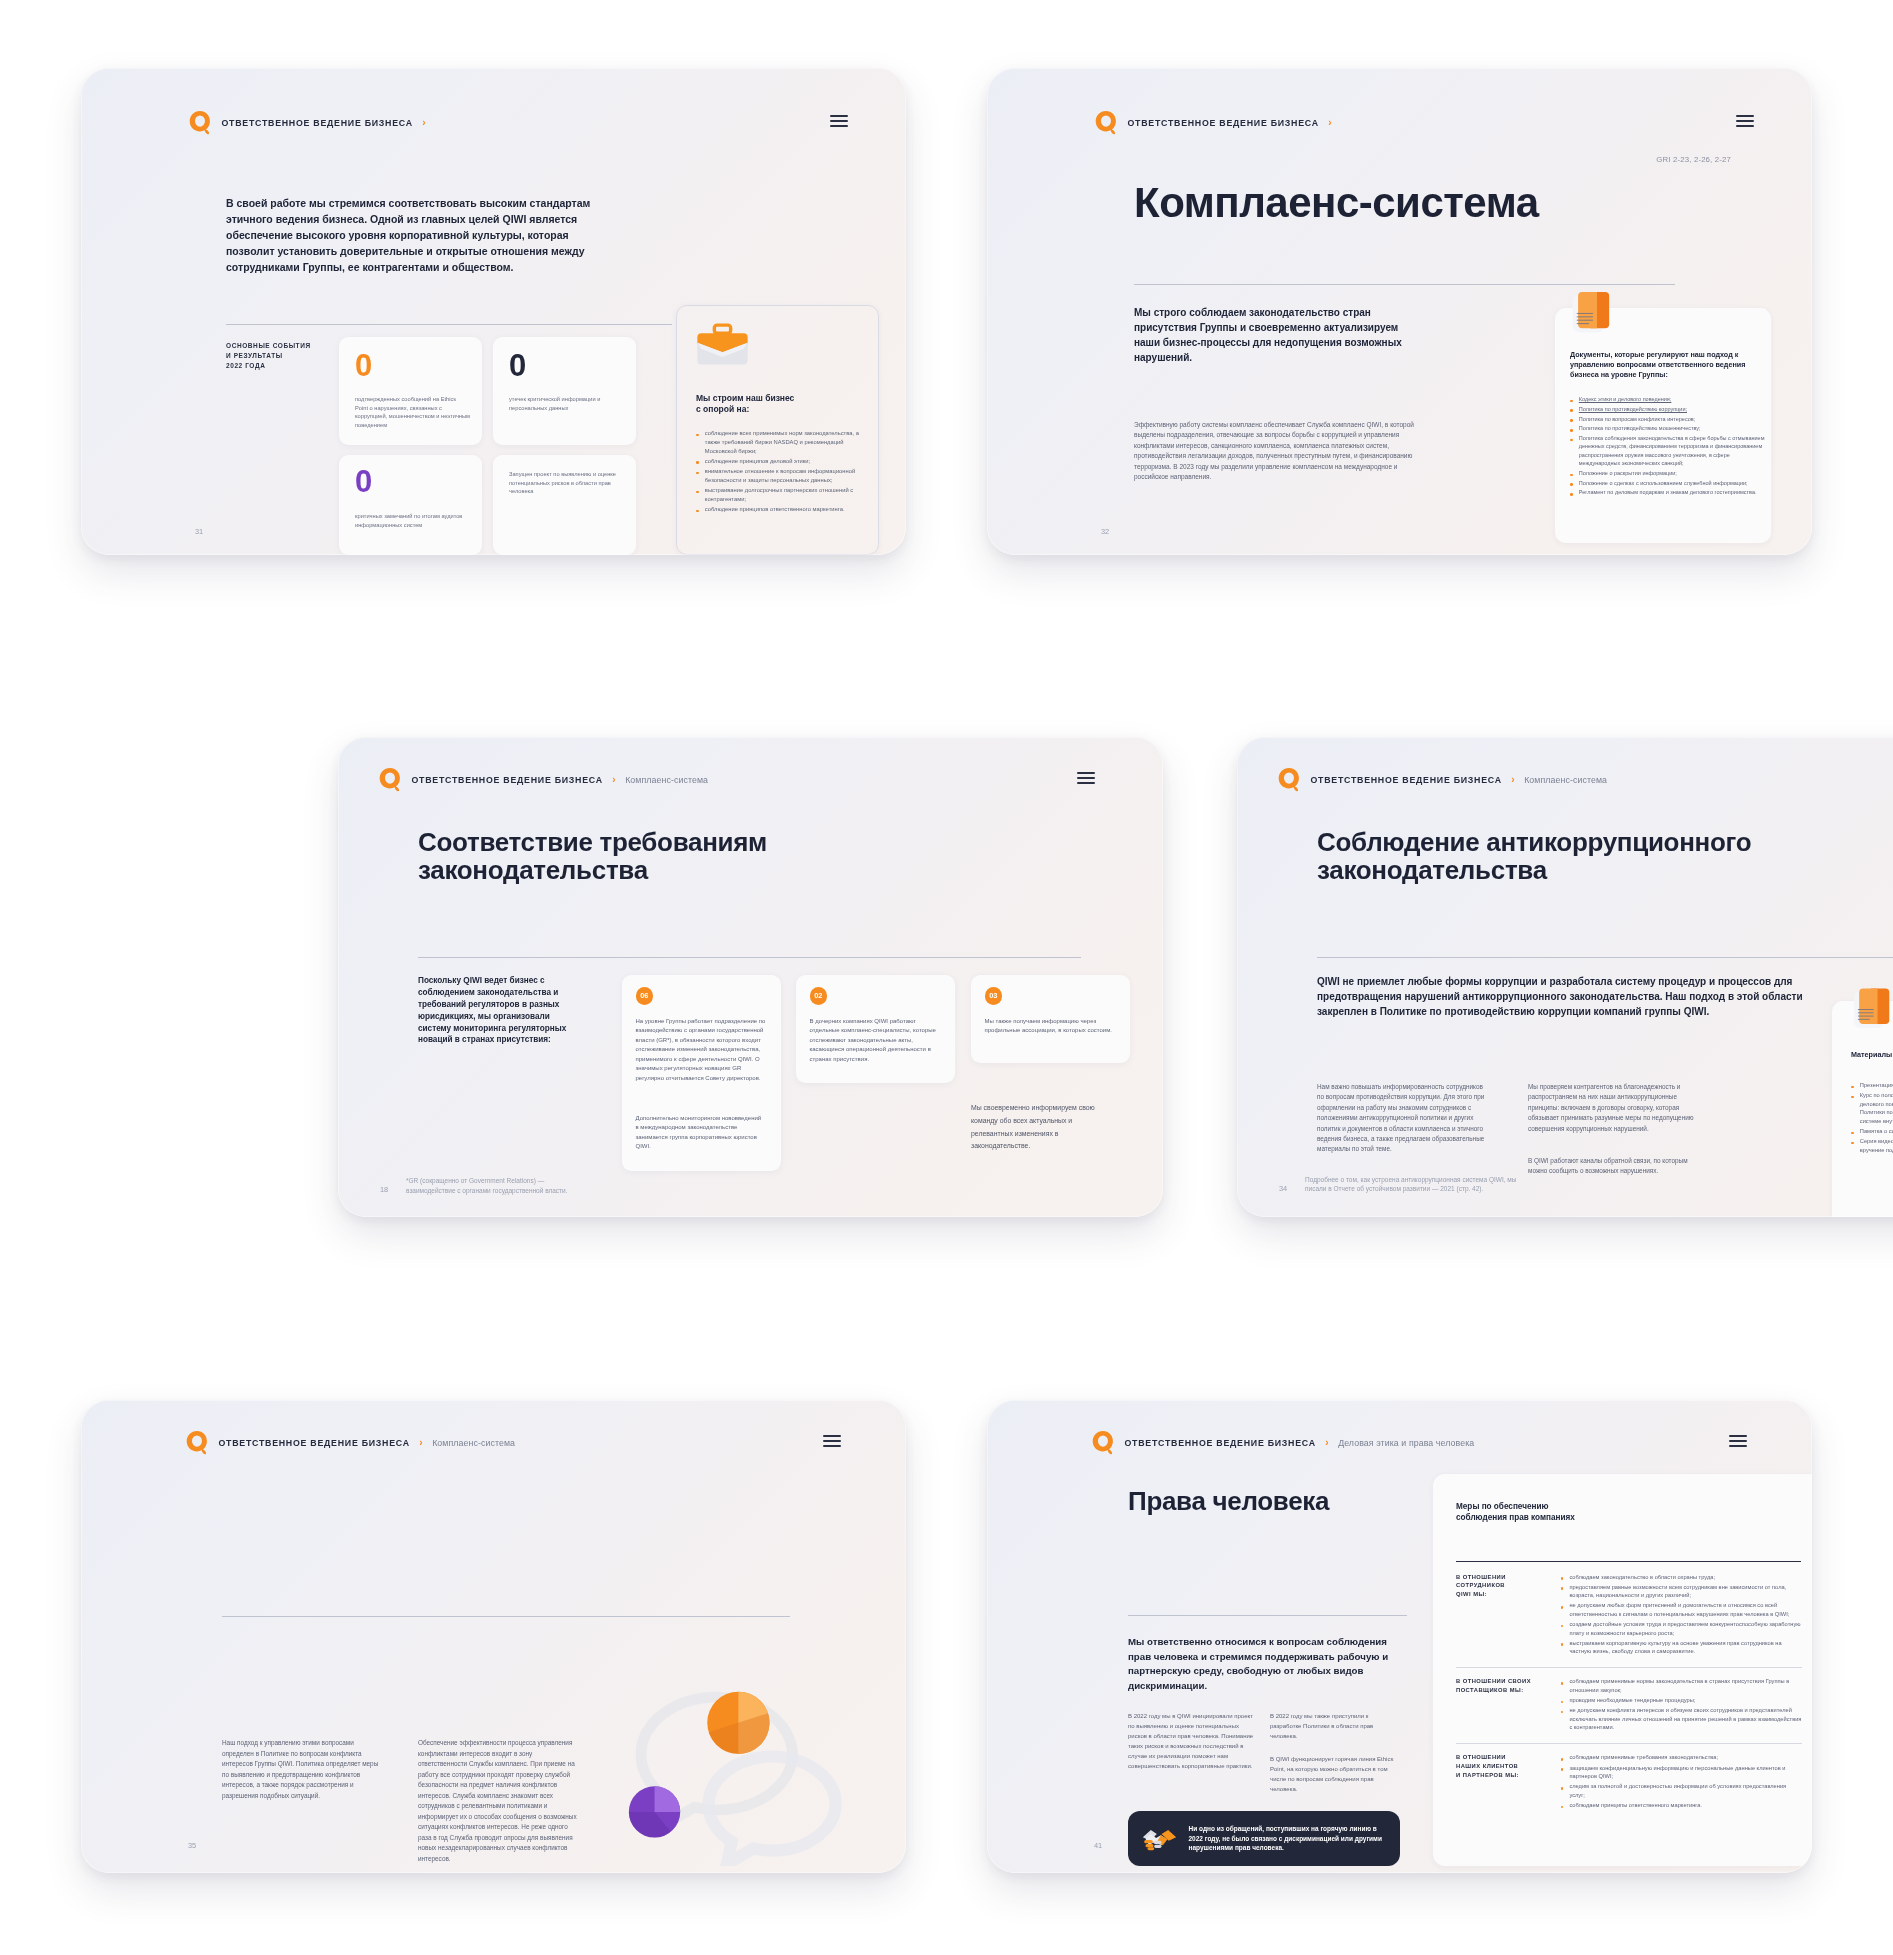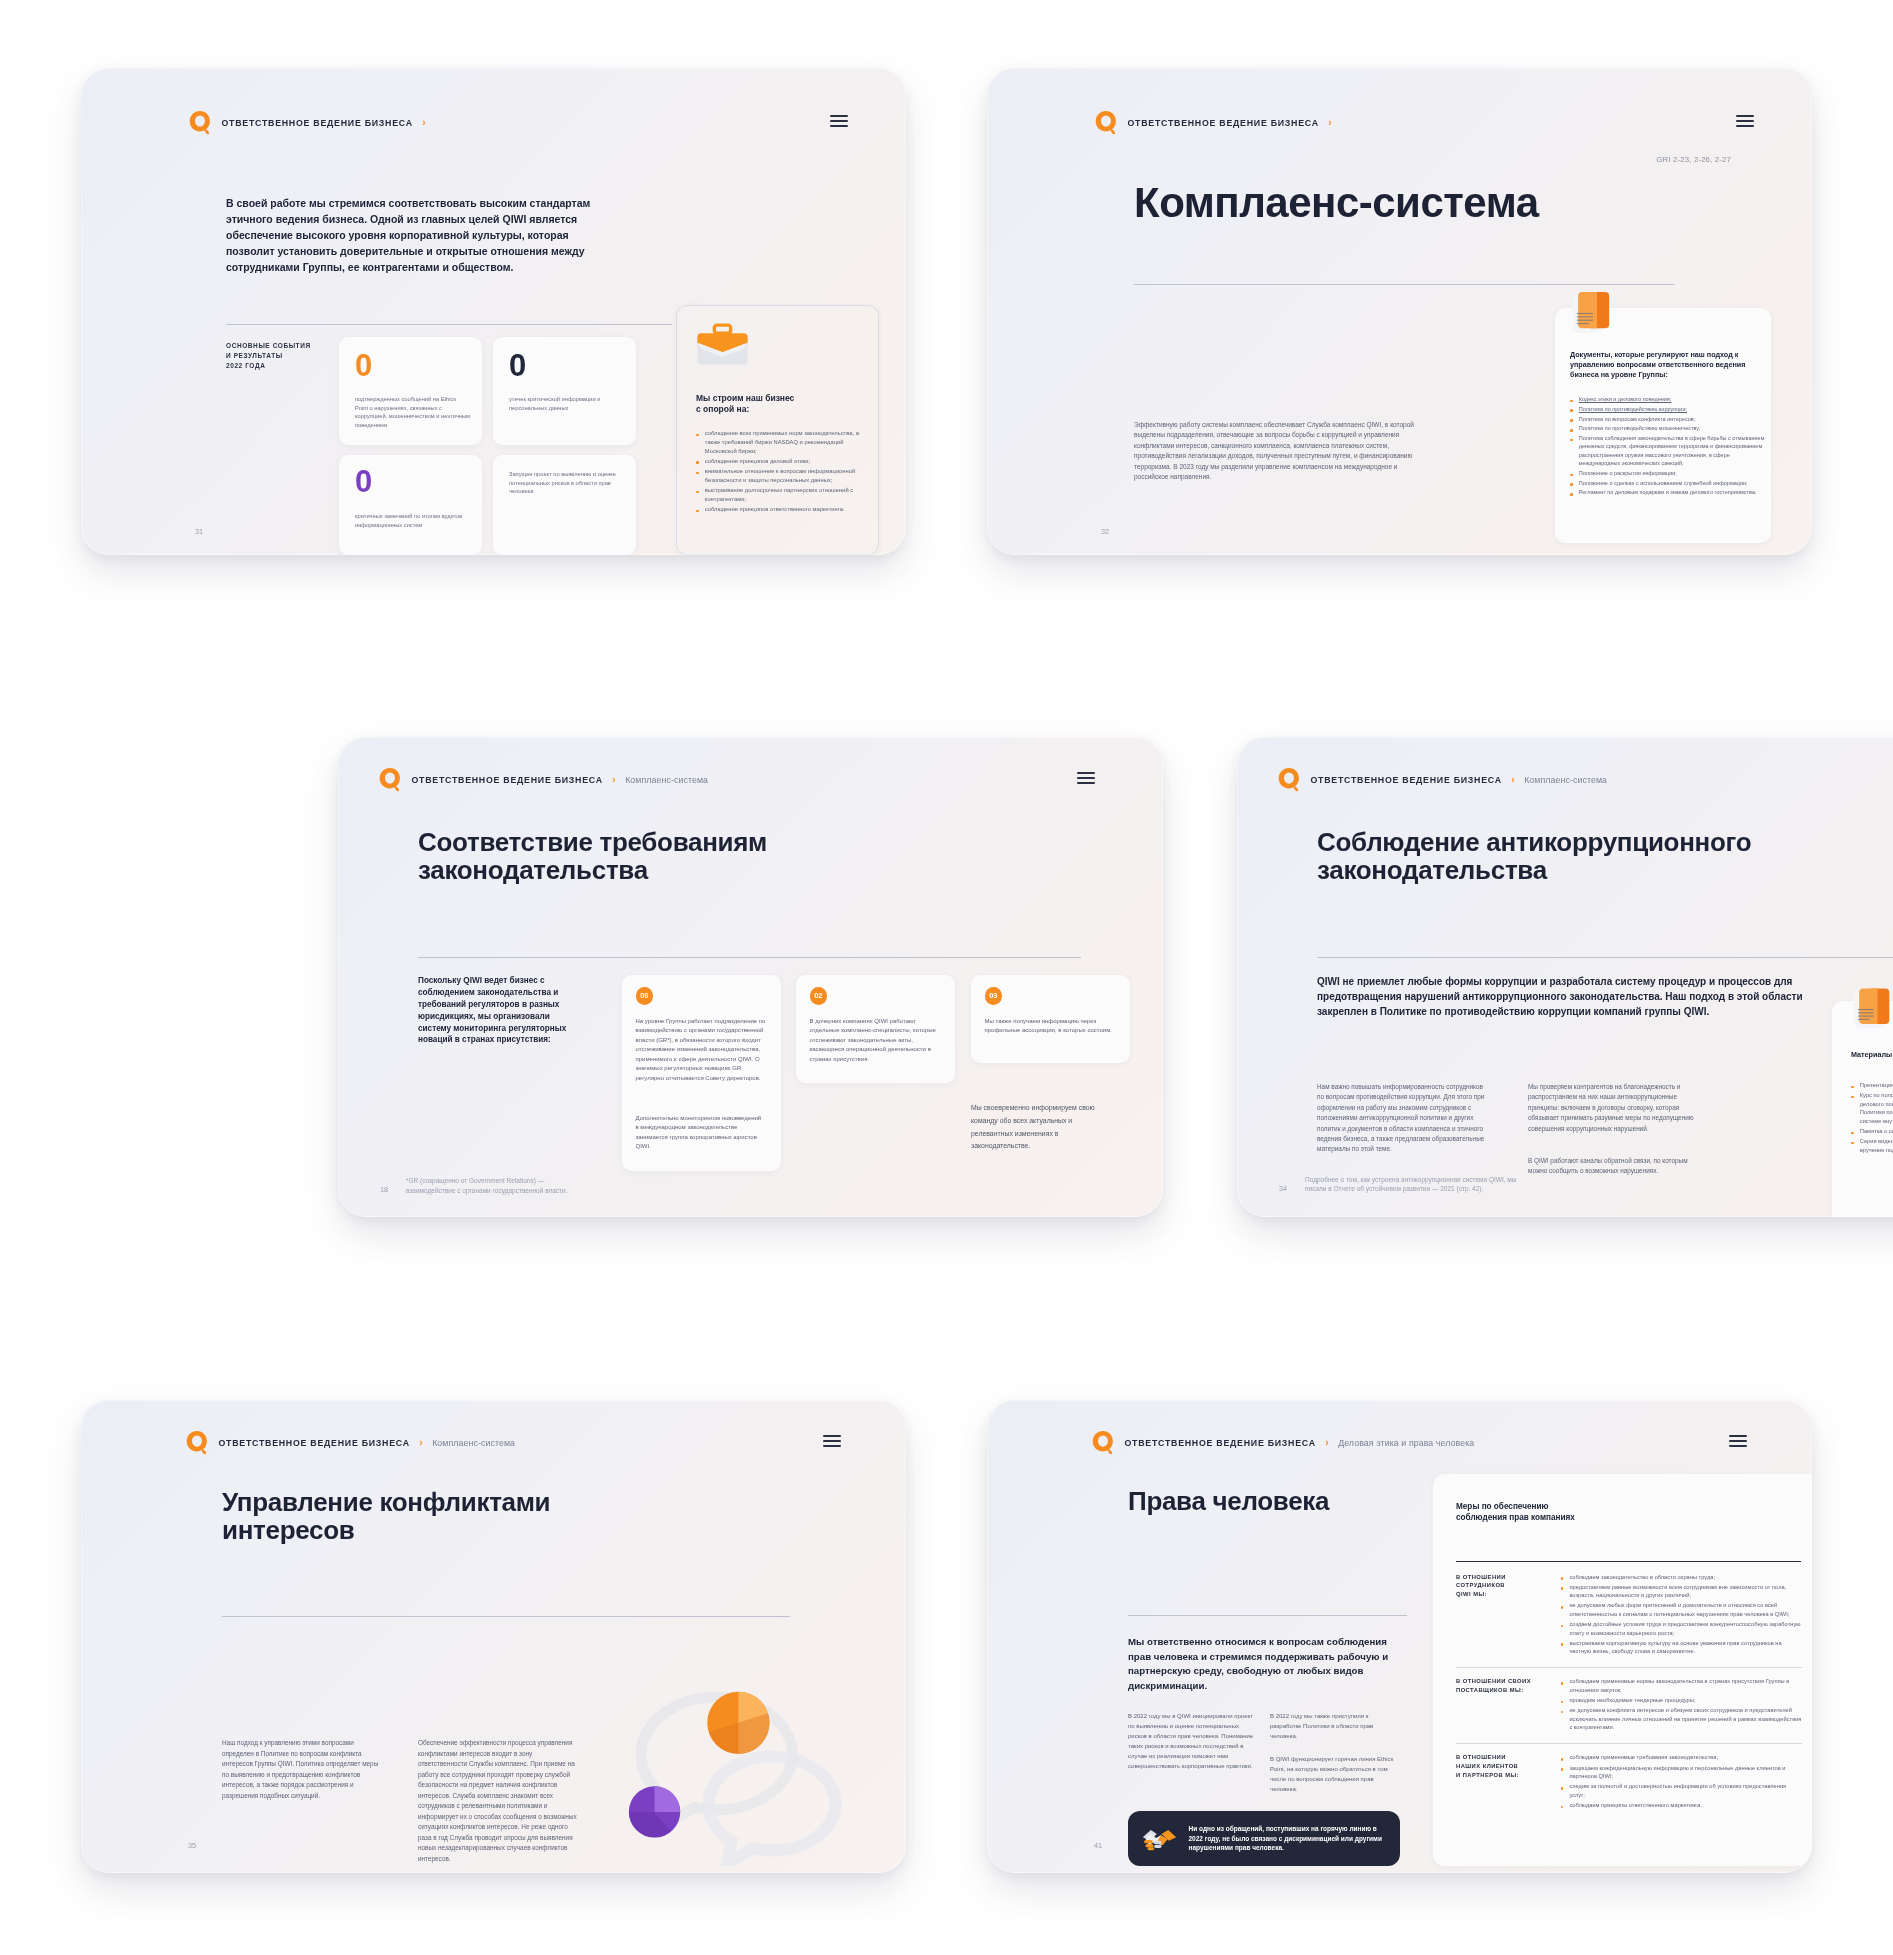--- a/index.html
+++ b/index.html
@@ -166,20 +166,21 @@
           <i></i>
           <i></i>
         </div>
 
     <div class="gri" style="position:absolute; right:81px; top:87px;">GRI 2-23, 2-26, 2-27</div>
 
     <div class="title big" style="position:absolute; left:147px; top:112px; width:541px;">Комплаенс-система</div>
 
     <div class="rule" style="position:absolute; left:147px; top:216px; width:541px;"></div>
 
+    <div class="lead" style="position:absolute; left:147px; top:237px; width:291px; font-size:10px; line-height:1.5;">Мы строго соблюдаем законодательство стран присутствия Группы и своевременно актуализируем наши бизнес-процессы для недопущения возможных нарушений.</div>
 
     <div class="body" style="position:absolute; left:147px; top:352px; width:297px; font-size:6.5px; line-height:1.6;">Эффективную работу системы комплаенс обеспечивает Служба комплаенс QIWI, в которой выделены подразделения, отвечающие за вопросы борьбы с коррупцией и управления конфликтами интересов, санкционного комплаенса, комплаенса платежных систем, противодействия легализации доходов, полученных преступным путем, и финансированию терроризма. В 2023 году мы разделили управление комплаенсом на международное и российское направления.</div>
 
     <div class="wcard" style="left:568px; top:240px; width:216px; height:235px; border-radius:10.8px;">
       <span style="position:absolute; left:15px; top:-19px;">
         <svg width="54" height="53" viewBox="0 0 80 78">
           <rect x="4" y="8" width="46" height="56" rx="10" fill="#f4f5f8"></rect>
           <path d="M30 4h22a6 6 0 0 1 6 6v42a6 6 0 0 1-6 6H30V4z" fill="#f07a1a"></path>
           <path d="M18 4h22v54H18a6 6 0 0 1-6-6V10a6 6 0 0 1 6-6z" fill="#f9a145"></path>
           <g stroke="#6d7385" stroke-width="1.6" opacity=".8">
@@ -321,22 +322,20 @@
       <span class="crumb-main">ОТВЕТСТВЕННОЕ ВЕДЕНИЕ БИЗНЕСА</span>
       <span class="crumb-sep">›</span>
       <span class="crumb-sub">Комплаенс-система</span>
     </div>
     <div class="burger" style="right:65px; top:35px;">
           <i></i>
           <i></i>
           <i></i>
         </div>
 
-    <div class="title" style="position:absolute; left:141px; top:88px; width:487px; white-space:pre-line; font-size:26px;">Управление конфликтами
-интересов</div>
 
     <div class="rule" style="position:absolute; left:141px; top:216px; width:568px;"></div>
 
 
     <div class="body" style="position:absolute; left:141px; top:338px; width:159px; font-size:6.4px; line-height:1.64;">Наш подход к управлению этими вопросами определен в Политике по вопросам конфликта интересов Группы QIWI. Политика определяет меры по выявлению и предотвращению конфликтов интересов, а также порядок рассмотрения и разрешения подобных ситуаций.</div>
     <div class="body" style="position:absolute; left:337px; top:338px; width:159px; font-size:6.4px; line-height:1.64;">Обеспечение эффективности процесса управления конфликтами интересов входит в зону ответственности Службы комплаенс. При приеме на работу все сотрудники проходят проверку службой безопасности на предмет наличия конфликтов интересов. Служба комплаенс знакомит всех сотрудников с релевантными политиками и информирует их о способах сообщения о возможных ситуациях конфликтов интересов. Не реже одного раза в год Служба проводит опросы для выявления новых незадекларированных случаев конфликтов интересов.</div>
 
     <span style="position:absolute; left:514px; top:270px; width:284px; height:196px;">
       <svg width="284" height="196" viewBox="0 0 420 290">
         <g opacity=".55">

